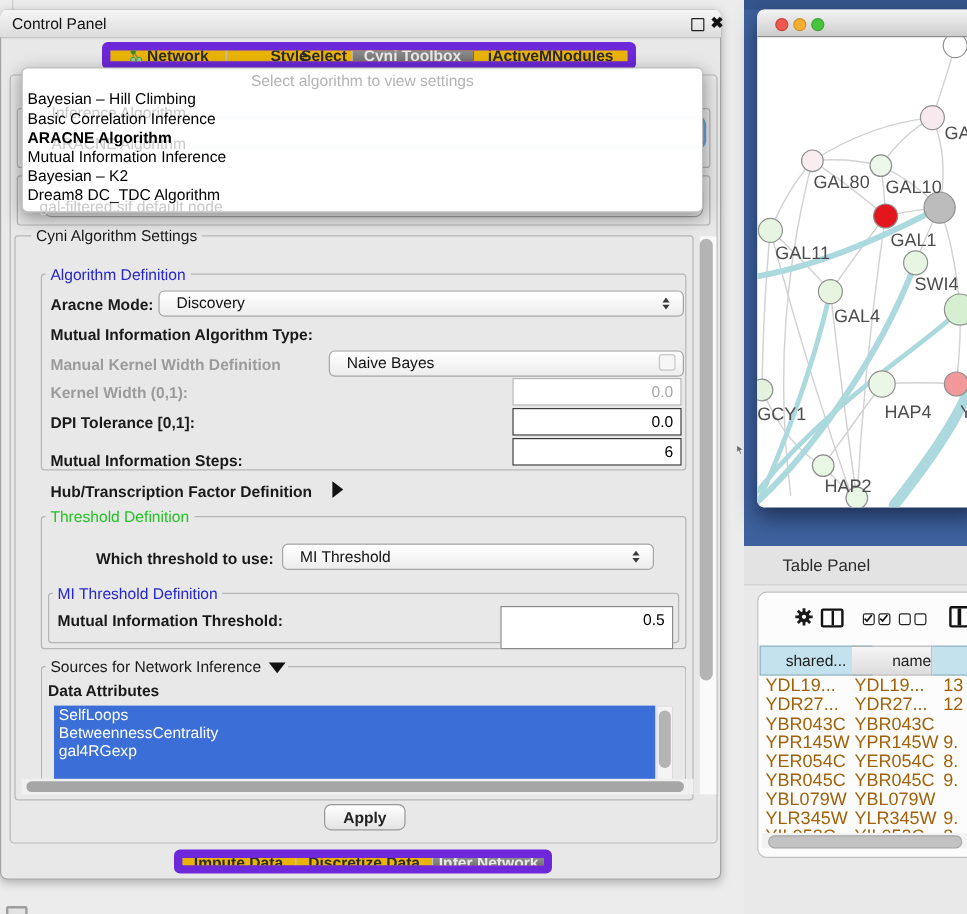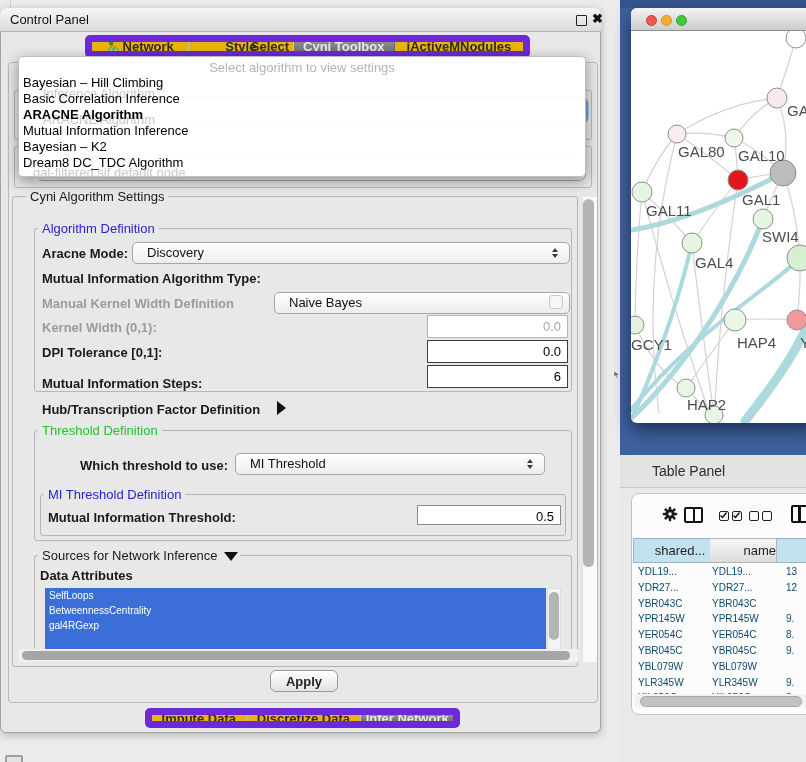--- a/index.html
+++ b/index.html
@@ -34,36 +34,36 @@
   .tinput{position:absolute;background:#fff;box-sizing:border-box;text-align:right;padding:3px 6px 0 0;font-size:13px;}
   .popup{left:18px;top:56px;width:568px;height:121px;background:rgba(255,255,255,0.97);
          border:1px solid rgba(0,0,0,0.25);border-radius:5px;box-shadow:0 4px 14px rgba(0,0,0,.4);
          z-index:50;box-sizing:border-box;}
   .popup .hdr{position:absolute;left:0;top:3px;width:100%;text-align:center;color:#b4b4b4;font-size:13px;}
   .popup .item{position:absolute;left:4px;font-size:13px;color:#000;}
   .popup .ghost{position:absolute;color:#c9c9c9;font-size:13px;}
   .sb-track-v{background:#fafafa;border-left:1px solid #e2e2e2;}
   .thumb{background:#b4b4b4;border-radius:6px;}
   .attr-list{left:45px;top:588px;width:501px;height:62px;background:#3b6fd7;overflow:hidden;}
-  .attr-list .li{height:15px;line-height:15px;color:#fff;font-size:10px;padding-left:4px;white-space:nowrap;}
+  .attr-list .li{height:15px;line-height:15px;color:#fff;font-size:13px;padding-left:4px;white-space:nowrap;}
   button.mac{position:absolute;background:linear-gradient(#ffffff,#e3e3e3);border:1px solid #999;
              border-radius:6px;font-family:"Liberation Sans",sans-serif;font-size:13px;font-weight:600;color:#222;}
   .desktop{left:620px;top:0;width:186px;height:455px;background:#3e629e;}
   .net-window{left:631px;top:8px;width:185px;height:415px;background:#fff;border-radius:6px 0 0 6px;
               box-shadow:0 8px 18px rgba(0,0,20,.5);overflow:hidden;}
   .net-title{position:absolute;left:0;top:0;width:100%;height:23px;background:linear-gradient(#f4f4f4,#cccccc);
              border-bottom:1px solid #8e8e8e;box-sizing:border-box;z-index:2;}
   .light{position:absolute;top:7px;width:11px;height:11px;border-radius:50%;box-sizing:border-box;}
   .tp-bar{left:620px;top:455px;width:186px;height:33px;background:#e3e3e3;border-bottom:1px solid #c9c9c9;box-sizing:border-box;}
   .tp-bar .t{position:absolute;left:17px;top:8px;color:#2c2c2c;font-size:14px;margin-left:15px;}
   .tp-panel{left:631px;top:493px;width:190px;height:222px;background:#fcfcfc;border:1px solid #c2c2c2;border-radius:8px;box-sizing:border-box;}
   .th-cell{position:absolute;top:538px;height:25px;box-sizing:border-box;text-align:center;font-size:13px;color:#222;line-height:24px;}
   .cellblue{background:#c3e2ee;border:1px solid #93b5c4;}
   .cellgray{background:linear-gradient(#f5f5f5,#dcdcdc);border:1px solid #b5b5b5;border-left:none;}
-  .trow{height:15.8px;line-height:15.8px;font-size:10px;color:#0c4a6e;white-space:nowrap;}
+  .trow{height:15.8px;line-height:15.8px;font-size:15px;color:#a16207;white-space:nowrap;}
   .trow span{position:absolute;}
   .checkpair{display:flex;gap:3px;}
   .cbx{width:10px;height:10px;border:1.5px solid #222;border-radius:2px;box-sizing:border-box;position:relative;}
 </style>
 </head>
 <body>
 
 <div class="abs" style="left:10px;top:0;width:1px;height:8px;background:#cfcfcf;"></div>
 
 <div class="abs cp-window"></div>
@@ -165,21 +165,21 @@
   <span class="ct" style="top:2px;">MI Threshold</span>
   <span class="arrows">
       <span class="up"></span>
       <span class="dn"></span>
     </span>
 </div>
 
 <div class="abs groupbox" style="left:40px;top:494px;width:526px;height:42px;"></div>
 <span class="grouplabel abs blue" style="left:44px;top:488px;">MI Threshold Definition</span>
 <span class="abs bold" style="left:48px;top:510px;">Mutual Information Threshold:</span>
-<div class="abs tinput" style="left:417px;top:505px;width:144px;height:20px;border:1px solid #8a8a8a;color:#000;">0.5</div>
+<div class="abs tinput" style="left:417px;top:505px;width:144px;height:36px;border:1px solid #8a8a8a;color:#000;">0.5</div>
 
 <div class="abs groupbox" style="left:34px;top:555px;width:538px;height:95px;border-bottom:none;"></div>
 <span class="grouplabel abs" style="left:38px;top:549px;padding-right:2px;">
   <span>Sources for Network Inference</span><span style="display:inline-block;width:0;height:0;border-left:7px solid transparent;border-right:7px solid transparent;border-top:9px solid #111;margin-left:6px;vertical-align:-1px;"></span>
 </span>
 <span class="abs bold" style="left:40px;top:568px;">Data Attributes</span>
 
 <div class="abs attr-list">
   <div class="li">SelfLoops</div>
   <div class="li">BetweennessCentrality</div>

